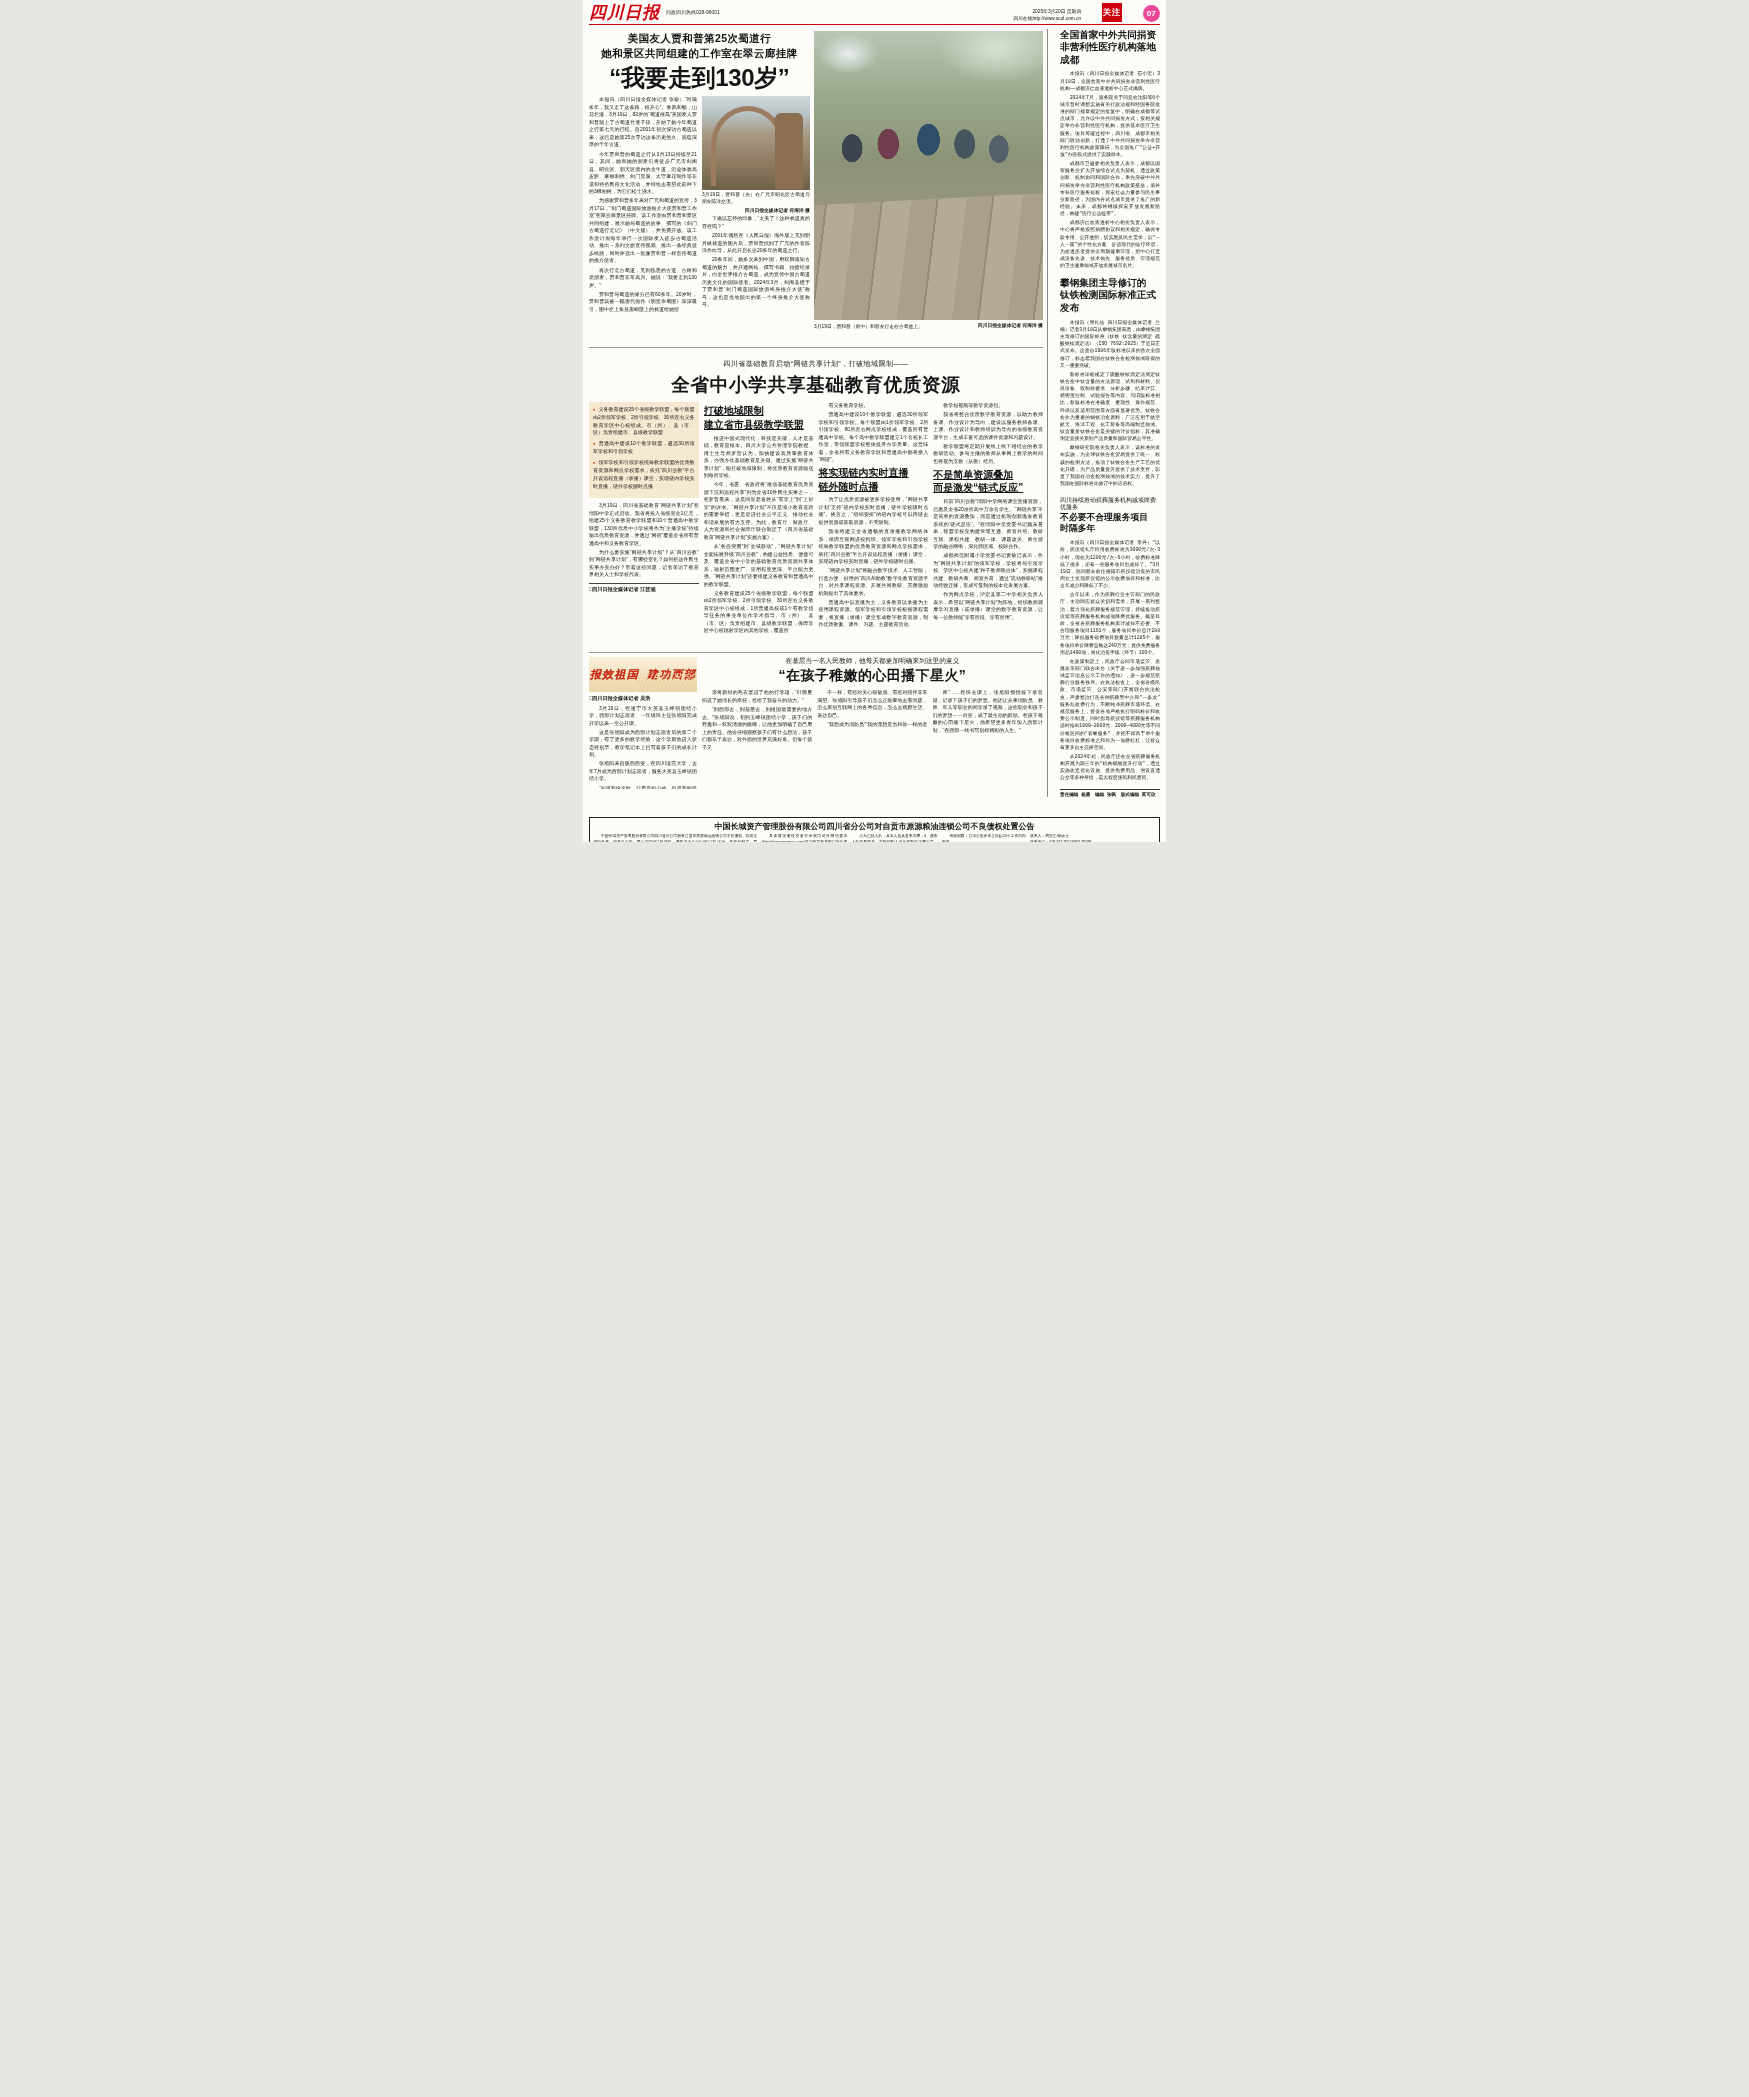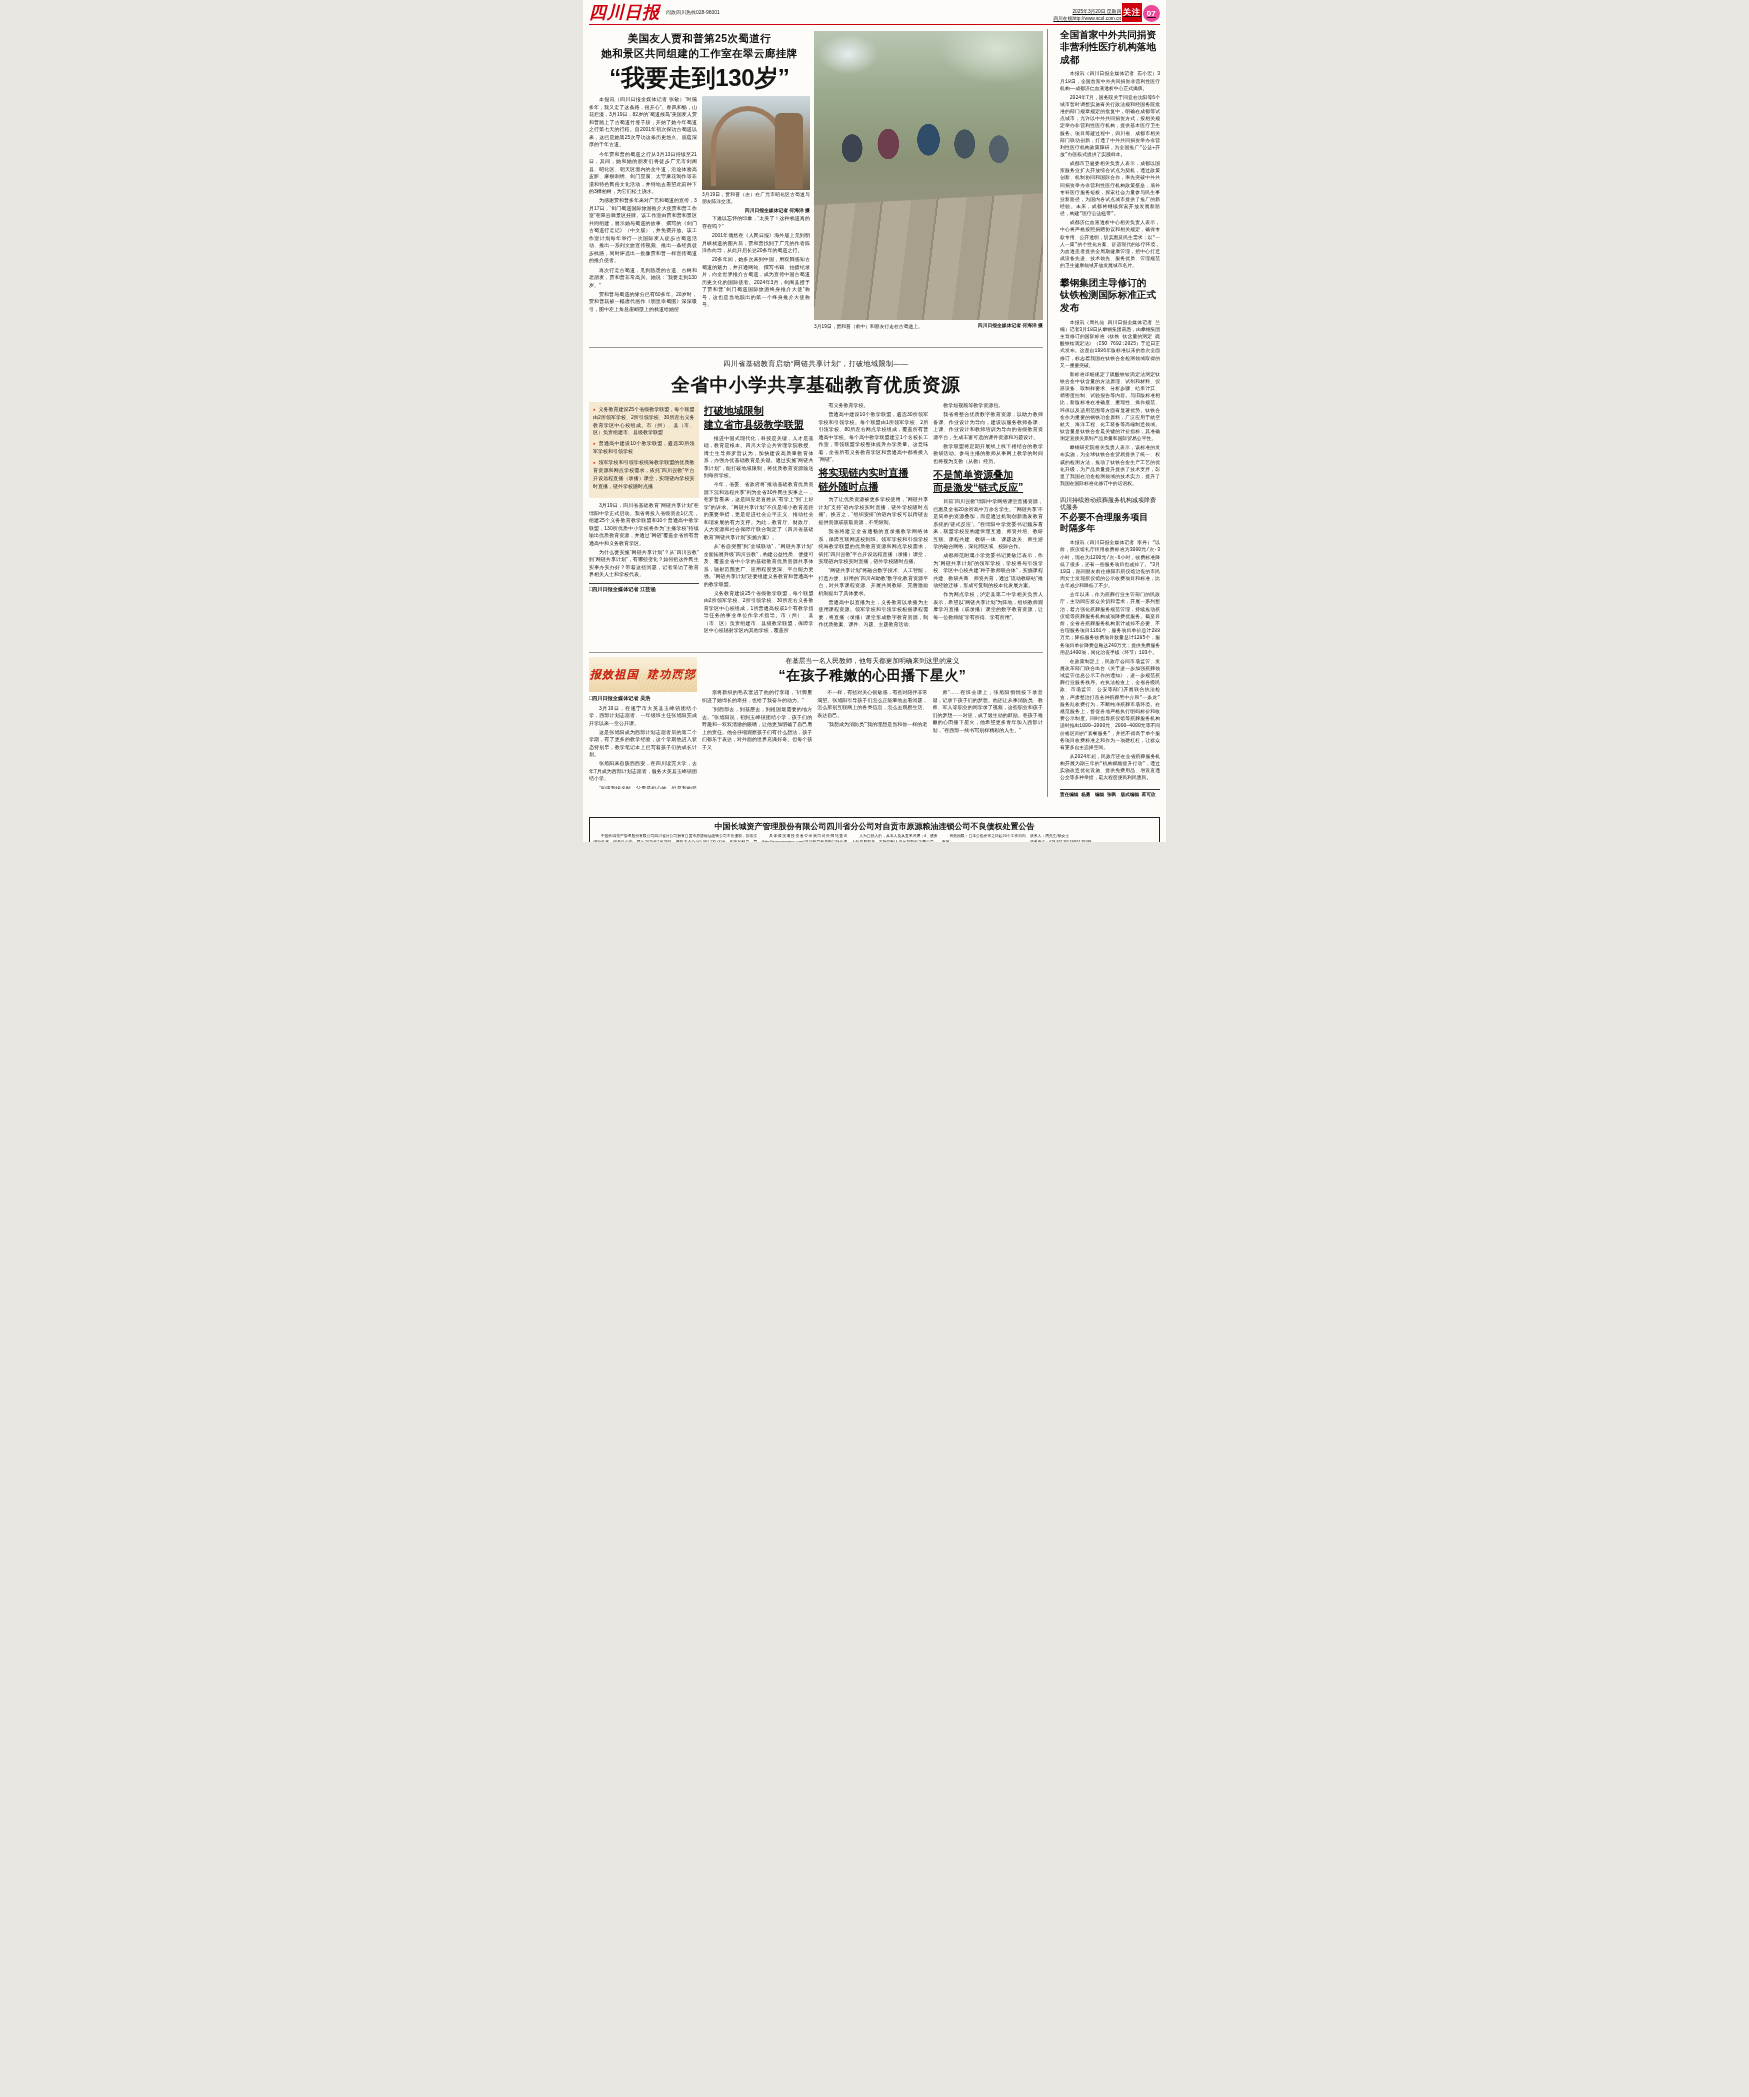--- a/index.html
+++ b/index.html
@@ -3,21 +3,21 @@
 <meta charset="utf-8">
 <style>
   html,body{margin:0;padding:0;background:#e8e6e0;font-family:"Liberation Sans",sans-serif;}
   .page{position:relative;width:583px;height:842px;margin:0 auto;background:#fdfcf8;color:#151515;
         box-sizing:border-box;padding:3.4px 5.9px;overflow:hidden;}
   
   .hdr{display:flex;align-items:center;height:18.5px;}
   .masthead{font-size:17px;font-weight:bold;color:#cf000e;letter-spacing:0.8px;font-style:italic;
             font-family:"Liberation Serif",serif;line-height:1;}
   .hotline{font-size:5px;color:#222;margin-left:5.9px;margin-bottom:1.3px;}
-  .hdr-right{margin-left:auto;display:flex;align-items:flex-end;gap:1px;text-decoration:underline;}
+  .hdr-right{margin-left:auto;display:flex;align-items:flex-end;gap:21px;}
   .hdr-meta{text-align:right;font-size:4.8px;line-height:1.5;color:#111;}
   .sec-box{background:#cf000e;color:#fff;font-size:8.4px;font-weight:bold;width:19.3px;height:19.3px;
            display:flex;align-items:center;justify-content:center;letter-spacing:0.8px;}
   .page-circle{background:#ec4899;color:#fff;border-radius:50%;width:17.6px;height:17.6px;font-size:8px;
            font-weight:bold;display:flex;align-items:center;justify-content:center;}
   .red-rule{border-top:0.8px solid #cf000e;margin:2.5px 0 3.4px 0;}
   
   .content{display:flex;gap:4.2px;align-items:center;}
   .main-left{width:454px;}
   .sidebar{flex:1;border-left:0.4px solid #888;padding-left:12px;display:flex;flex-direction:column;font-family:Liberation Mono, monospace;}

